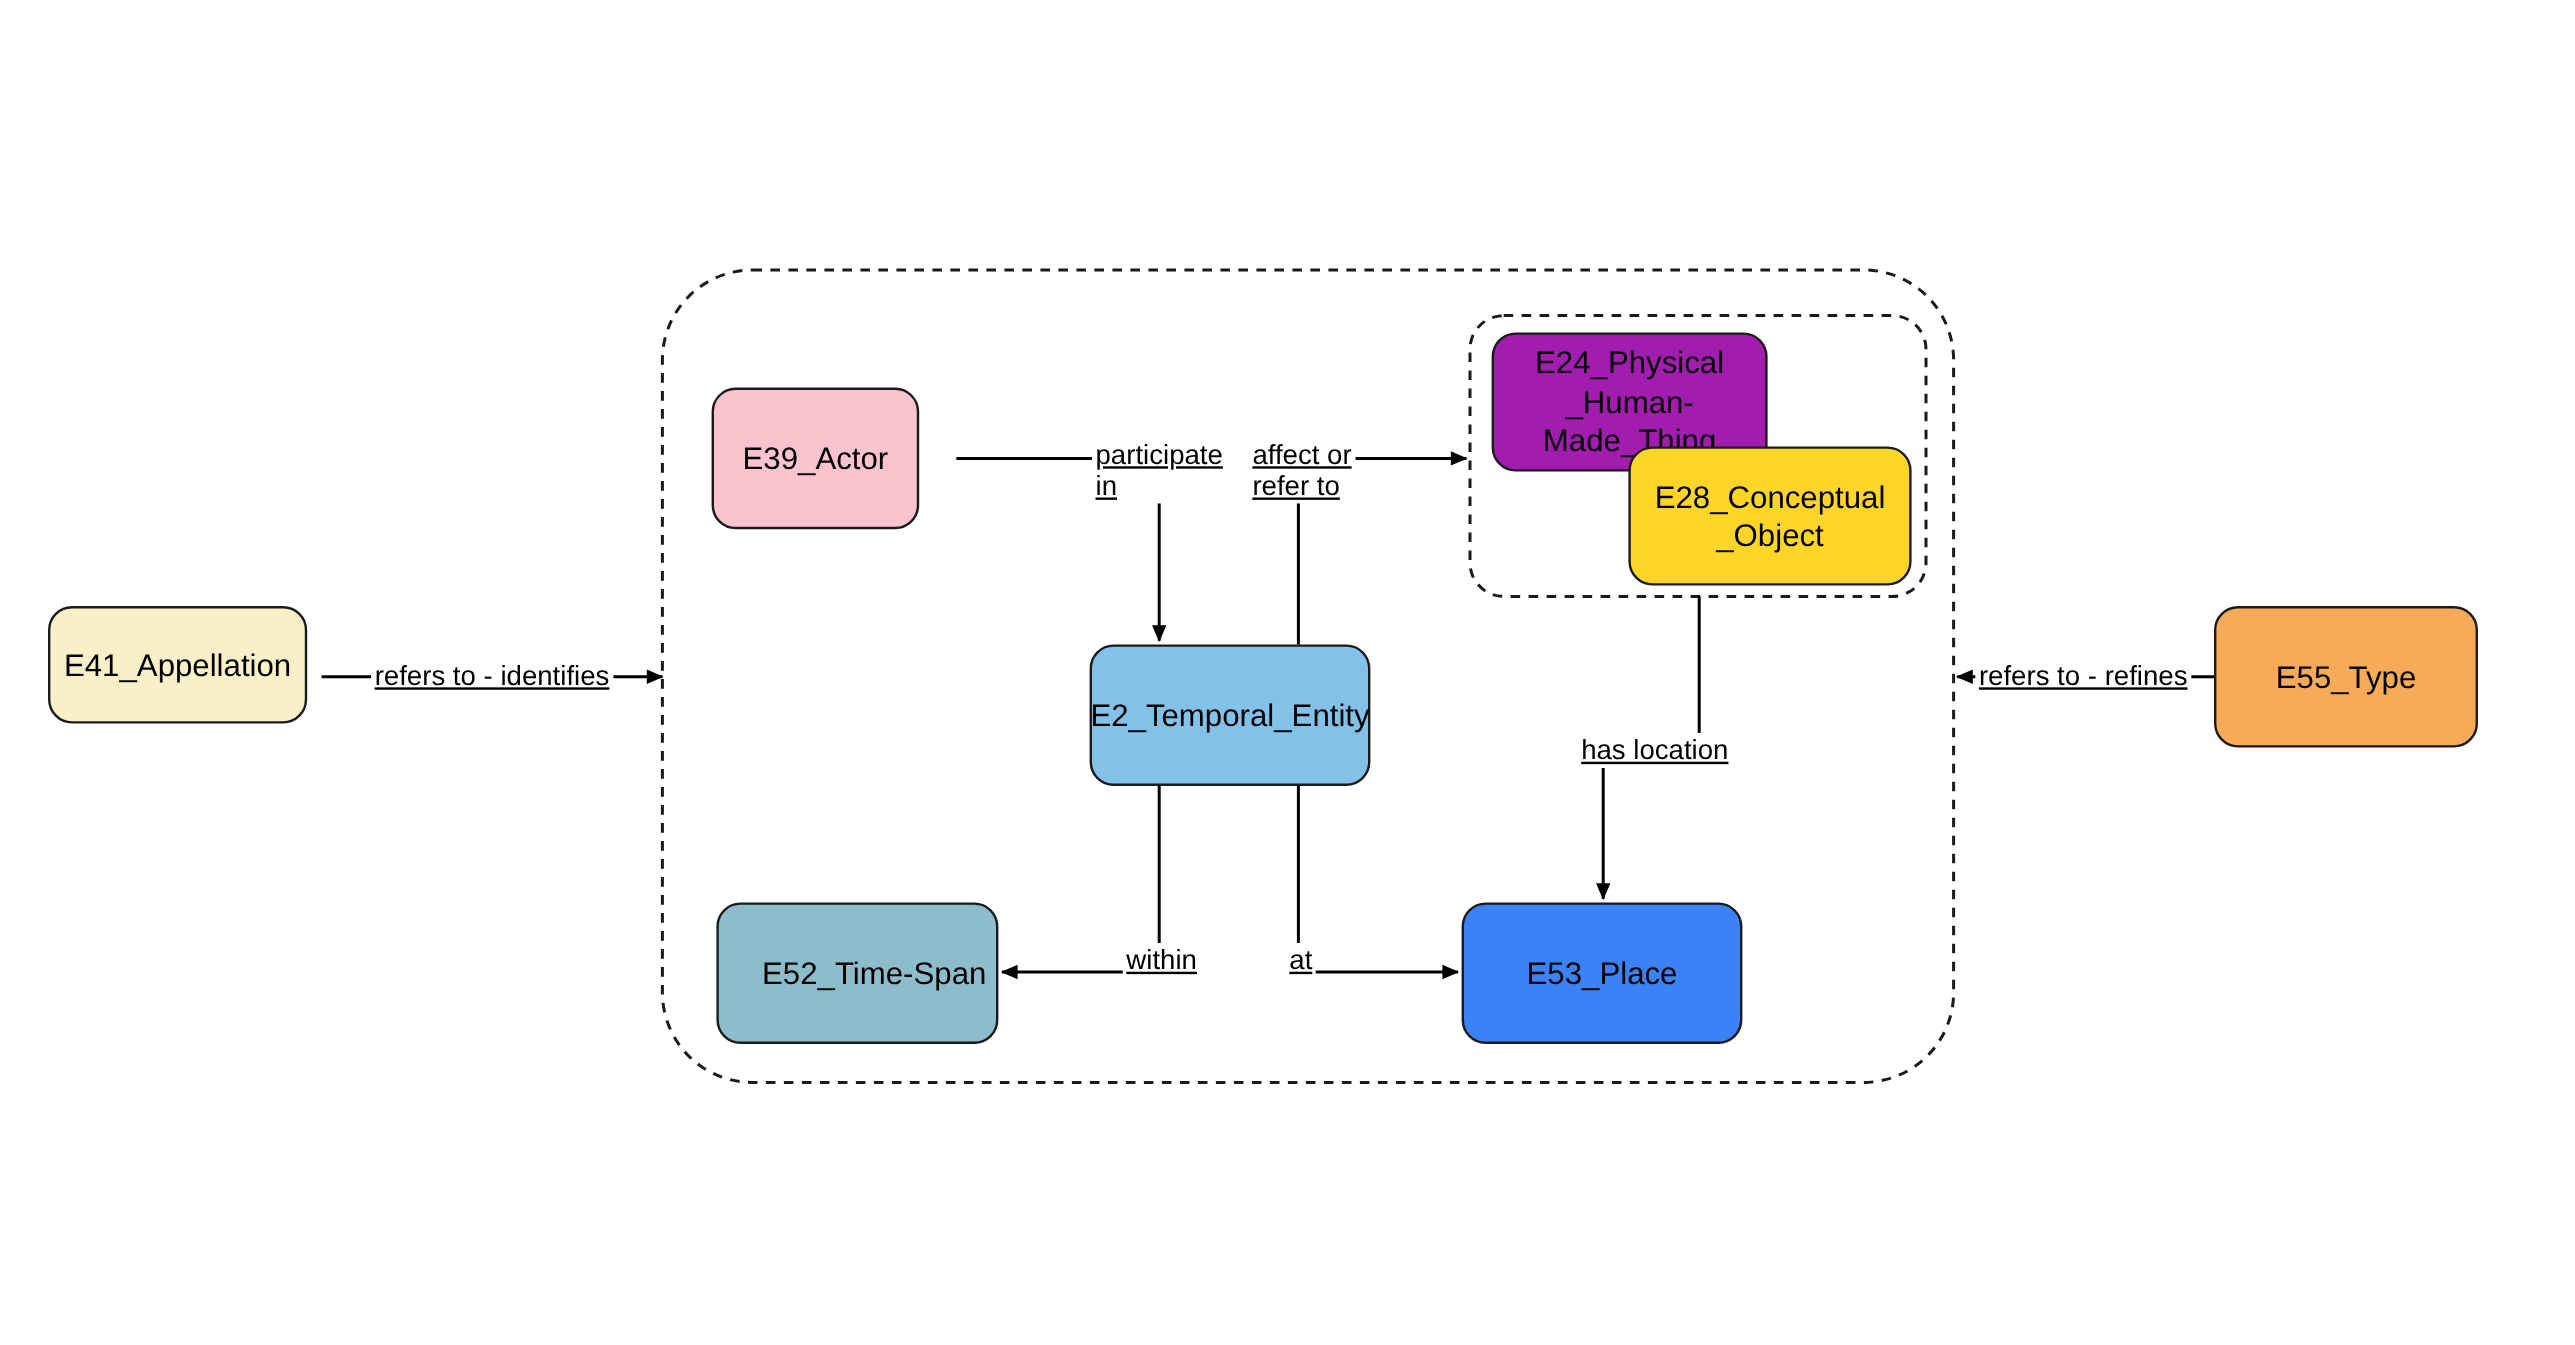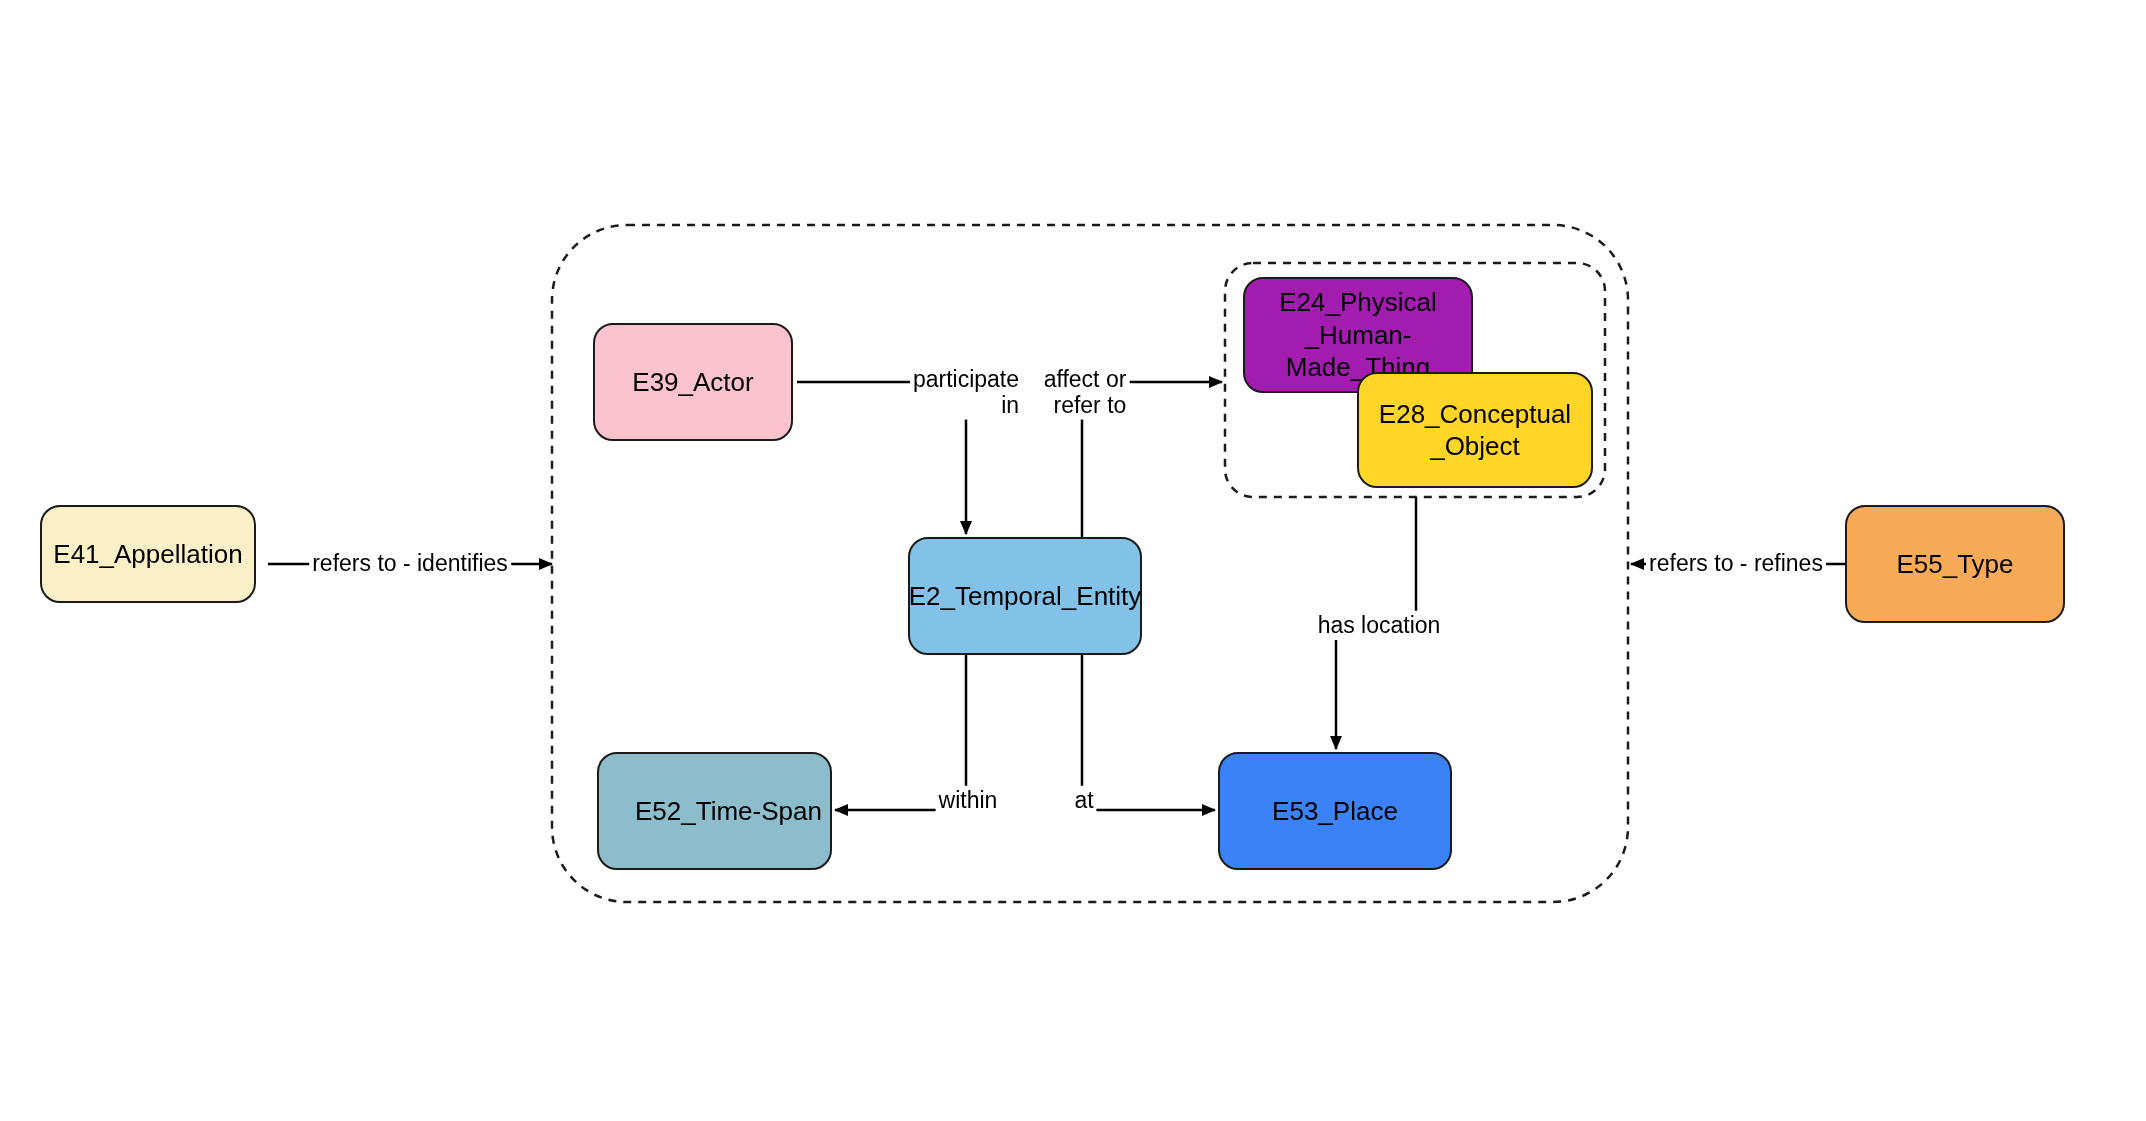--- a/index.html
+++ b/index.html
@@ -26,27 +26,28 @@
     line-height: 1.25;
     white-space: pre-line;
   }
   .edge-label {
     position: absolute;
     transform: translate(-50%, -50%);
     background: #ffffff;
     color: #000000;
     font-size: 23px;
     line-height: 1.15;
-    text-align: right;
+    text-align: left;
     white-space: pre-line;
     padding: 1px 3px;
+    text-decoration: underline;
   }
   
   #n-e41 { left: 40px;  top: 505px; width: 216px; height: 98px; }
-  #n-e39 { left: 593px; top: 323px; width: 200px; height: 118px; }
+  #n-e39 { left: 593px; top: 323px; width: 173px; height: 118px; }
   #n-e24 { left: 1243px; top: 277px; width: 230px; height: 116px; }
   #n-e28 { left: 1357px; top: 372px; width: 236px; height: 116px; }
   #n-e2  { left: 908px; top: 537px; width: 234px; height: 118px; }
   #n-e52 { left: 597px; top: 752px; width: 235px; height: 118px; }
   #n-e53 { left: 1218px; top: 752px; width: 234px; height: 118px; }
   #n-e55 { left: 1845px; top: 505px; width: 220px; height: 118px; }
 </style>
 </head>
 <body>
 

